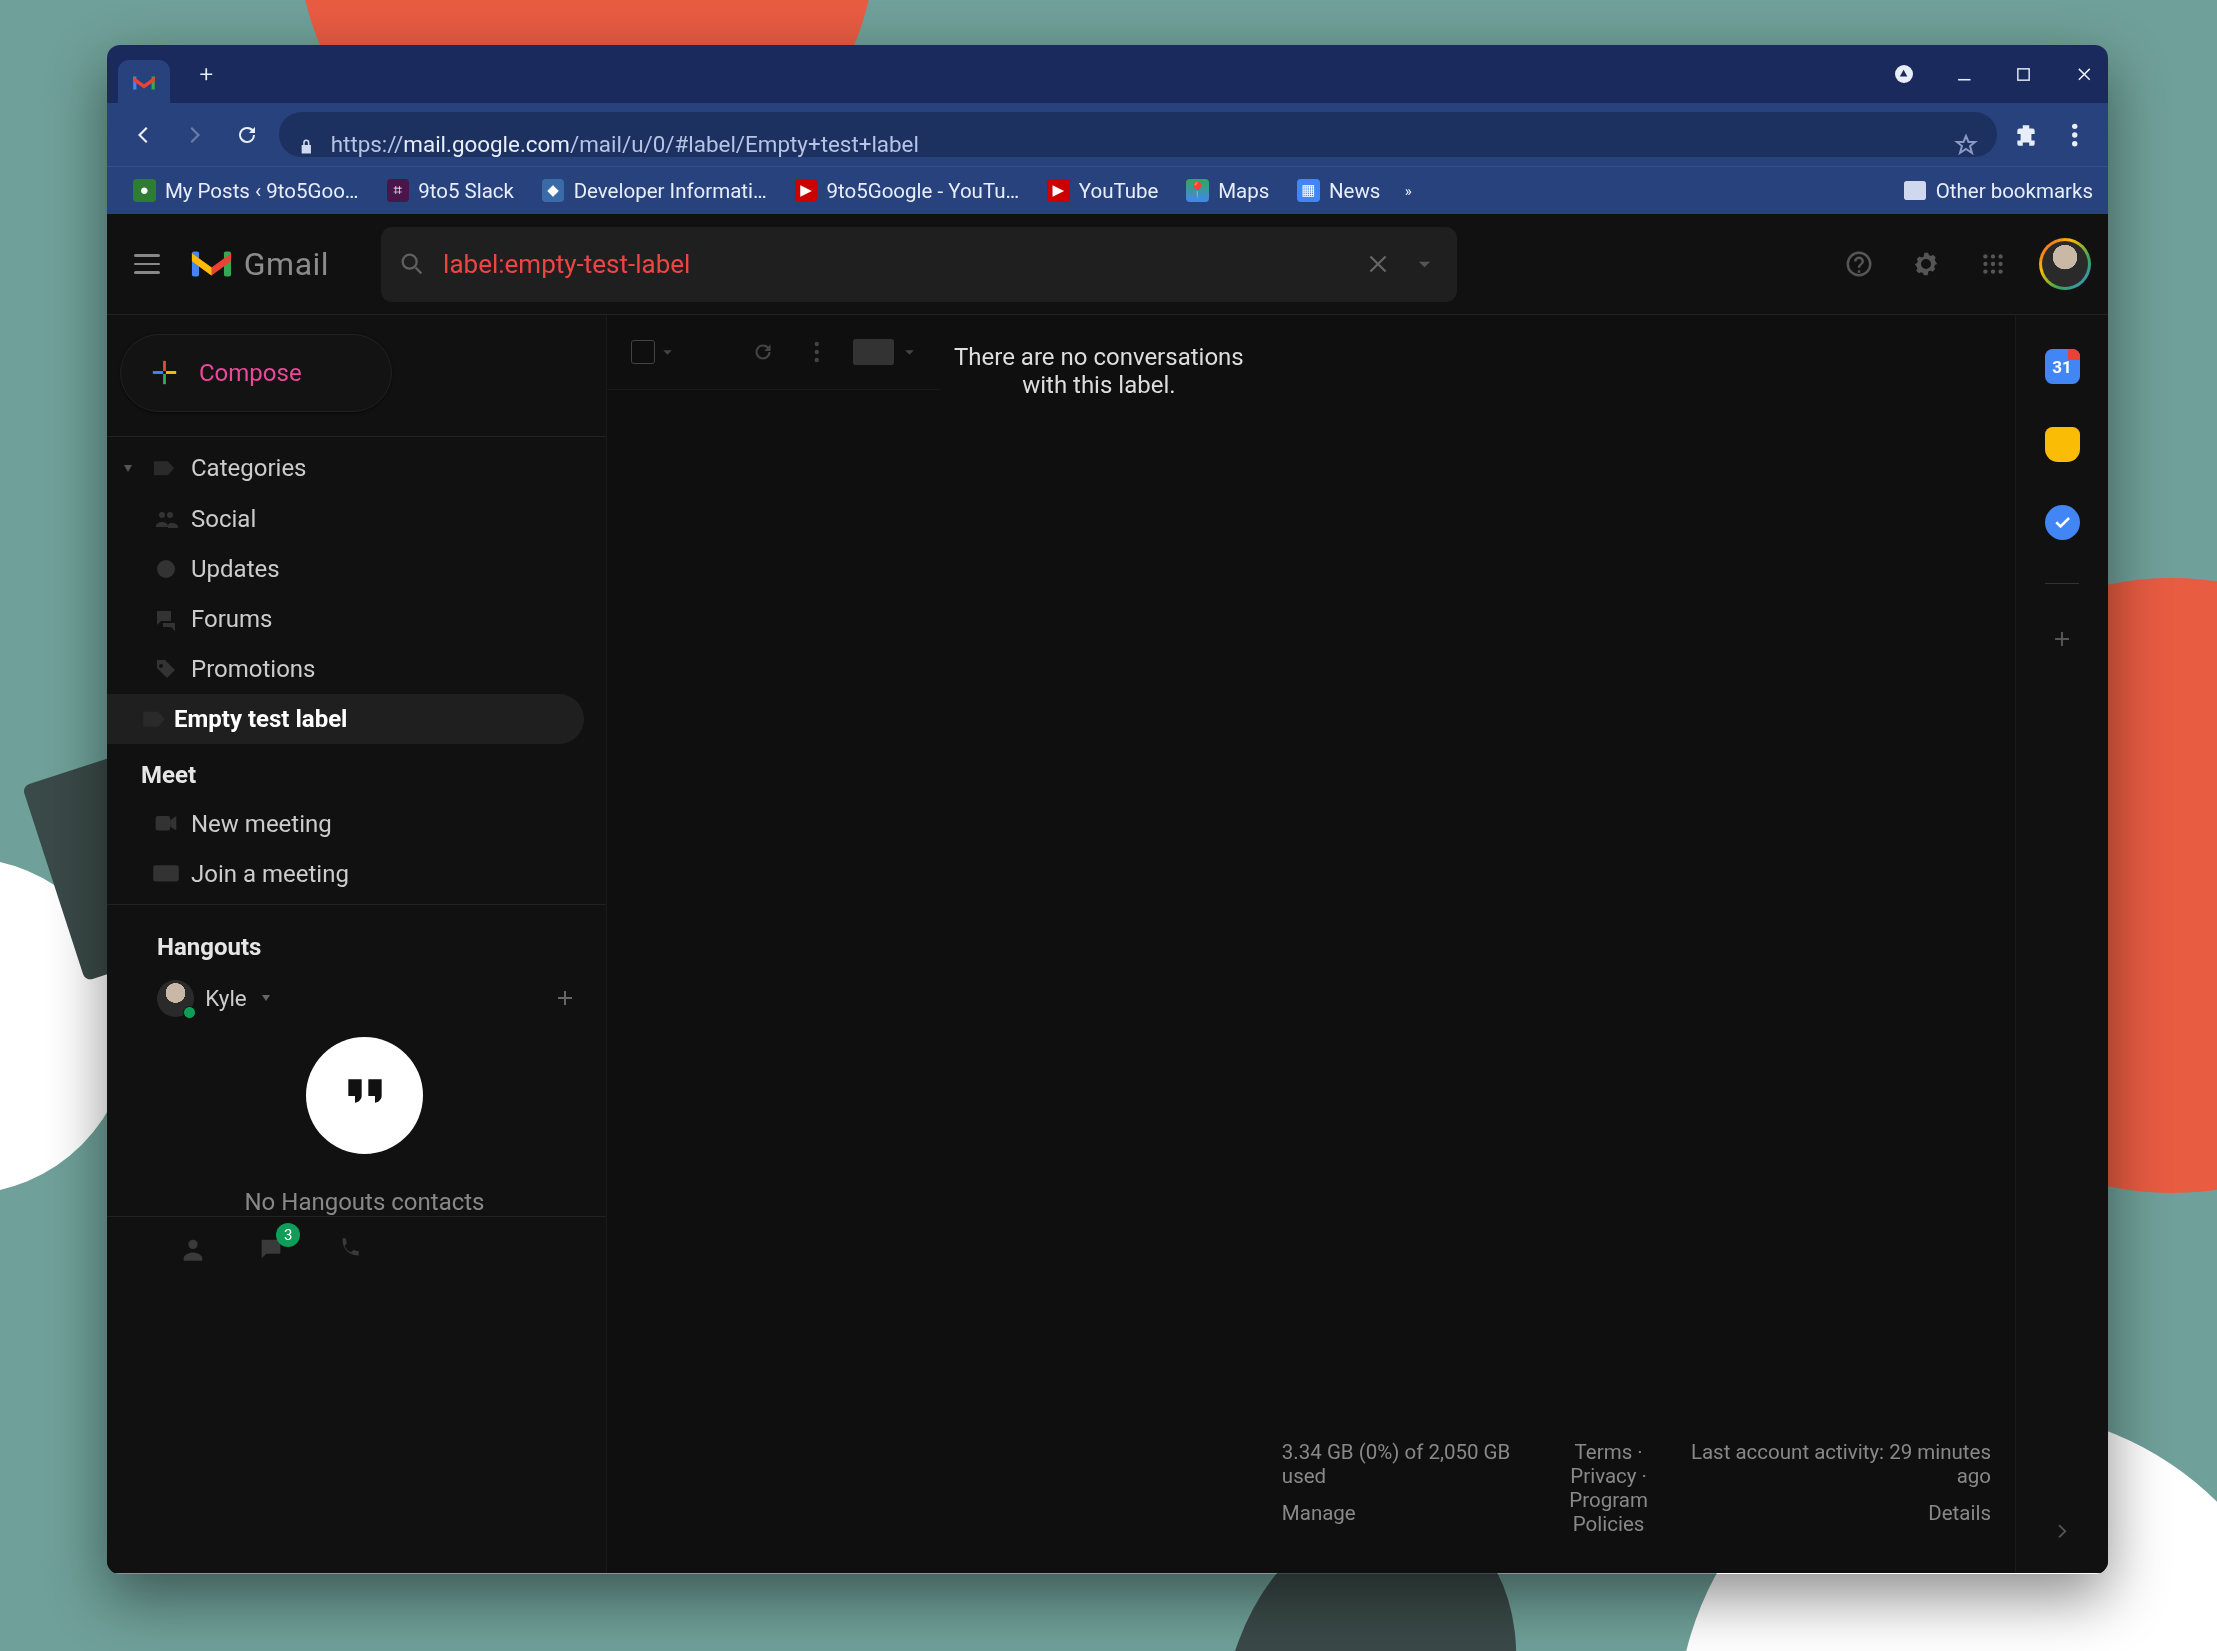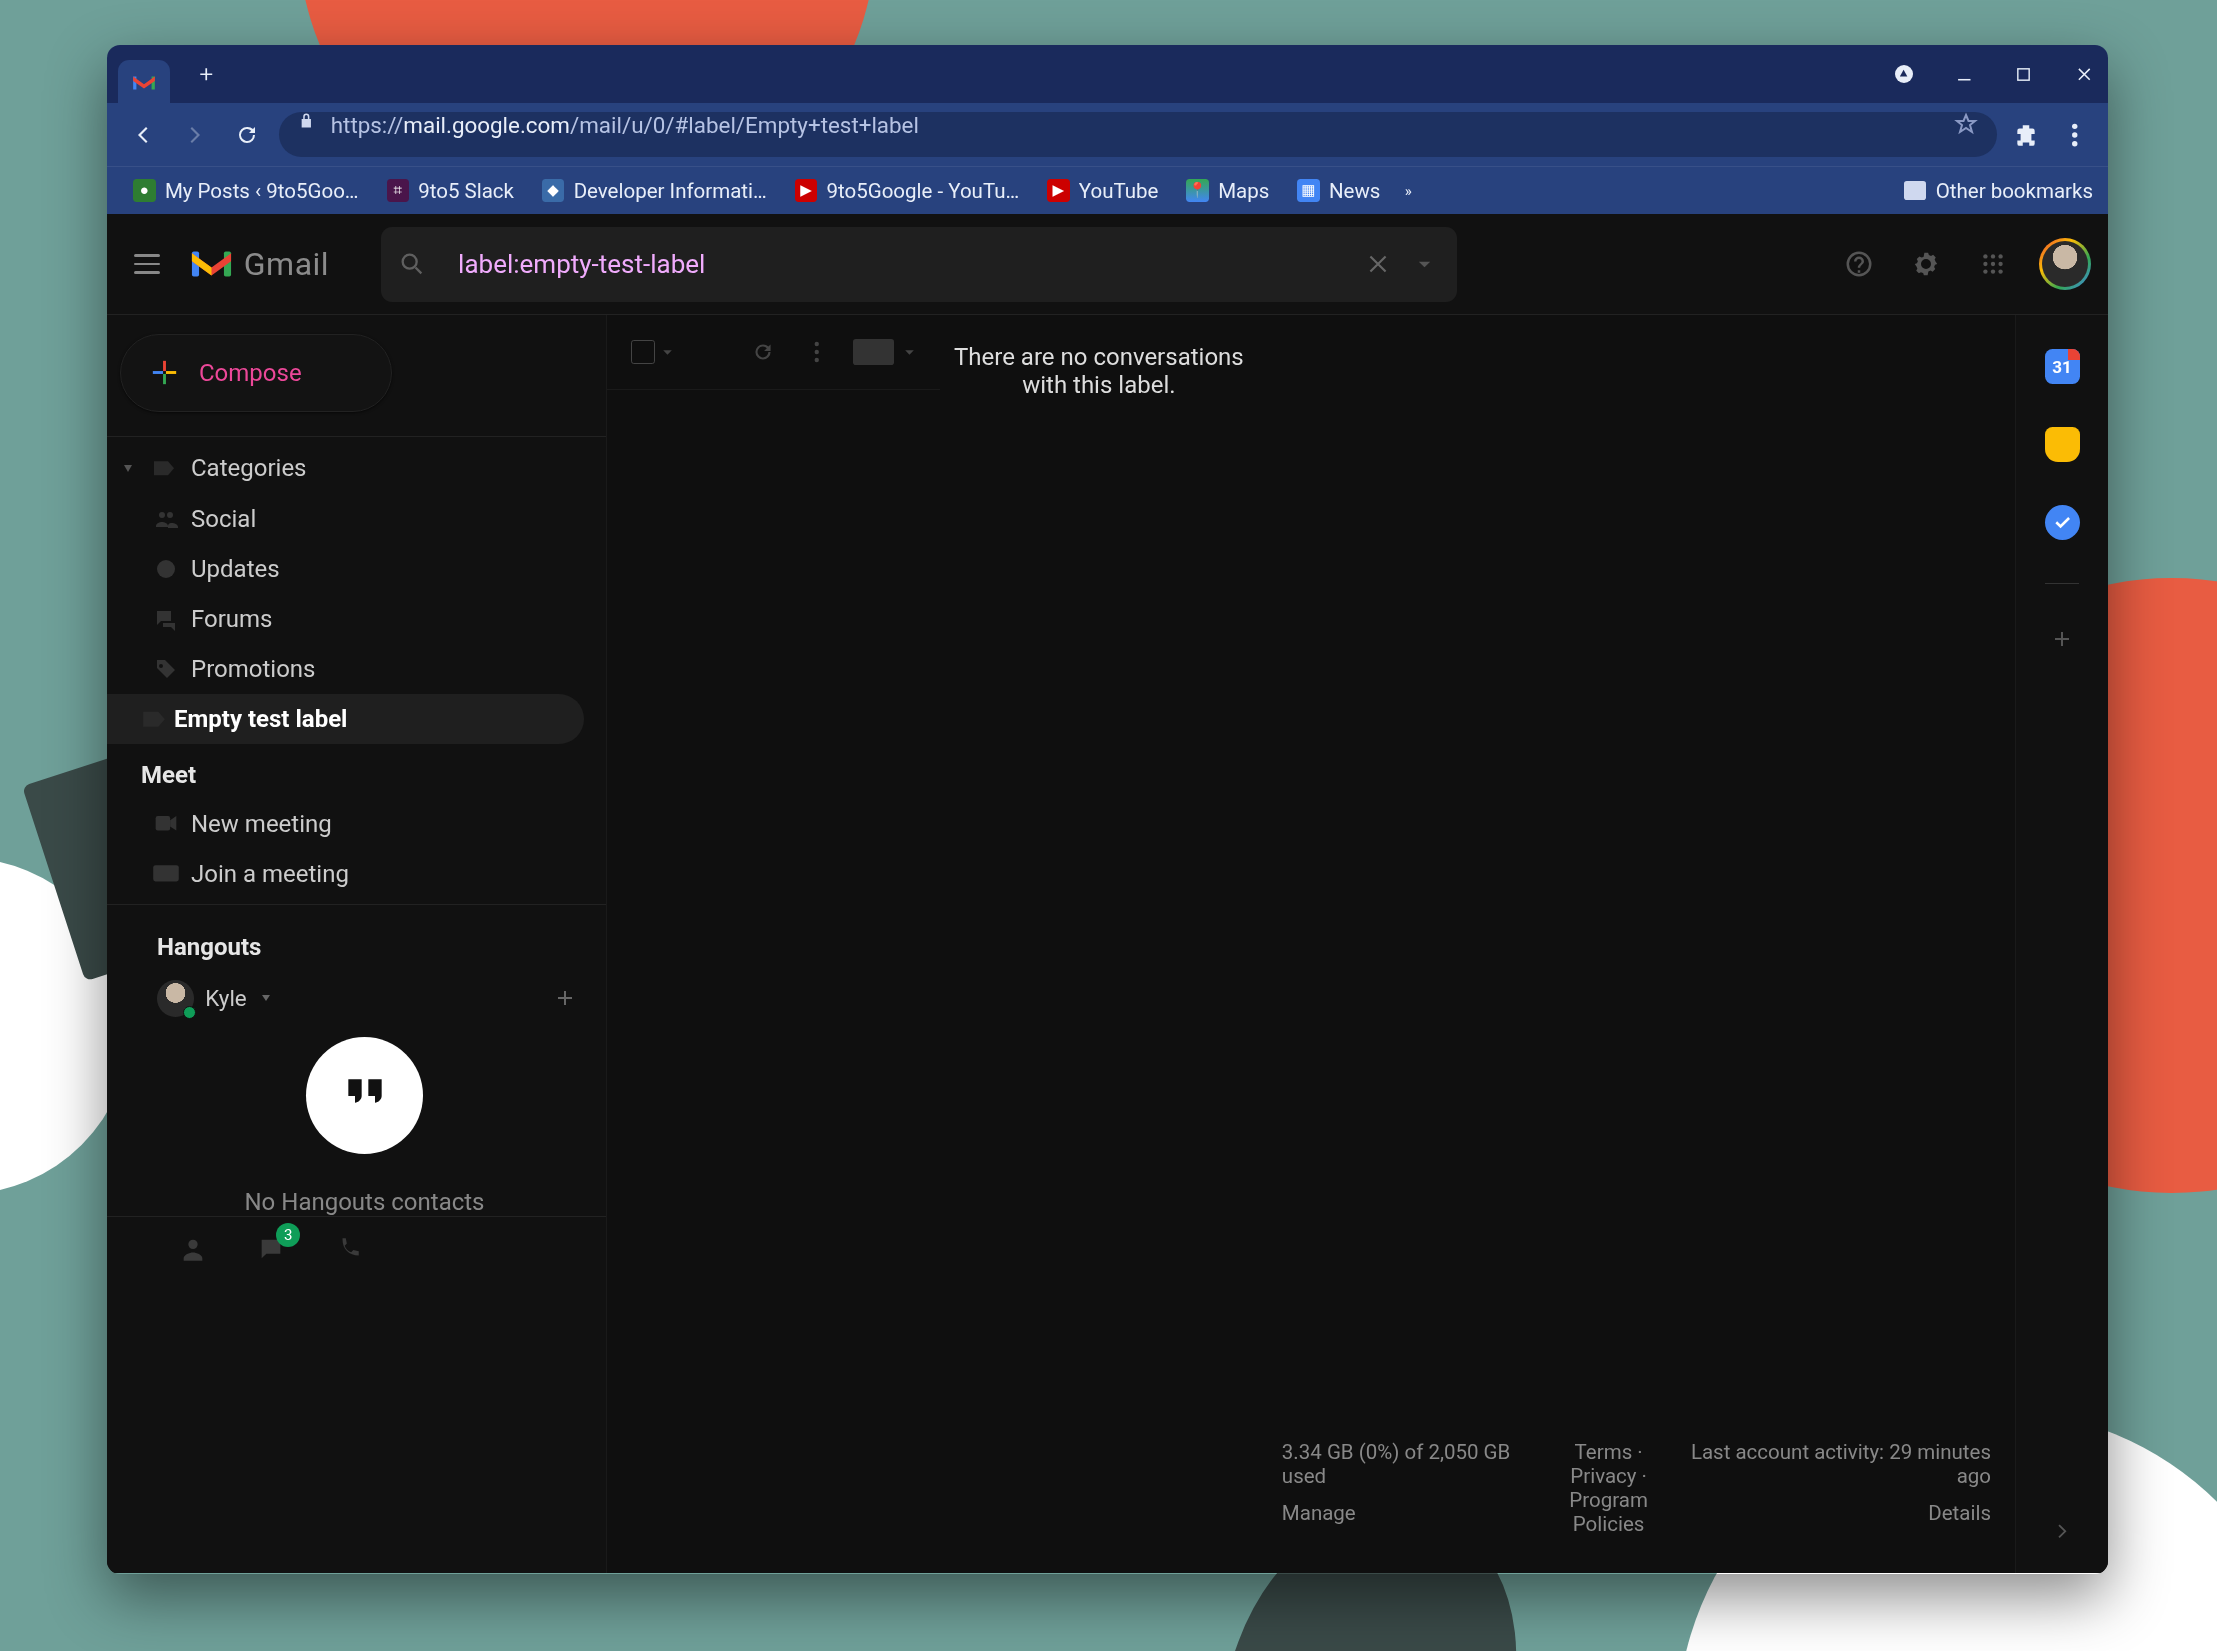--- a/index.html
+++ b/index.html
@@ -19,21 +19,21 @@
 .tab { width: 52px; height: 43px; background: #28427e; border-radius: 11.2px 11.2px 0 0; display: flex; align-items: center; justify-content: center; margin-top: 15px; }
 .gmail-favicon svg { width: 26px; height: 26px; }
 .new-tab-btn { width: 39px; height: 39px; display: flex; align-items: center; justify-content: center; color: #e8eef9; margin-left: 17px; cursor: pointer; }
 .window-controls { margin-left: auto; display: flex; align-items: center; gap: 34px; color: #e8eef9; }
 .wc-btn { width: 26px; height: 26px; display: flex; align-items: center; justify-content: center; cursor: pointer; }
 .wc-icon-circle { width:18.6px; height:18.6px; border-radius:50%; background:#e8eef9; display:flex; align-items:center; justify-content:center; }
 
 .url-bar { height: 63px; background: #28427e; display: flex; align-items: center; padding: 0 15px; gap: 11.2px; }
 .nav-btn { width: 41px; height: 41px; display: flex; align-items: center; justify-content: center; color: #e8eef9; border-radius: 50%; cursor: pointer; }
 .nav-btn.disabled { color: #6a7da8; }
-.url-input { flex: 1; height: 45px; background: #1d3161; border-radius: 22.4px; display: flex; align-items: flex-start; padding: 0 18.6px; color: #cfd8ef; font-size: 22.4px; gap: 15px; }
+.url-input { flex: 1; height: 45px; background: #1d3161; border-radius: 22.4px; display: flex; align-items: flex-end; padding: 0 18.6px; color: #cfd8ef; font-size: 22.4px; gap: 15px; }
 .url-text { color: #b6c3e4; }
 .url-text .host { color: #e8eef9; }
 .star-btn { margin-left: auto; color: #8a99c4; cursor: pointer; }
 .ext-btn { color: #e8eef9; cursor: pointer; display:flex; align-items:center; justify-content:center; width:37px; height:37px; }
 .chrome-menu { color: #e8eef9; cursor: pointer; width:37px; display:flex; align-items:center; justify-content:center; }
 
 .bookmark-bar { height: 48px; background: #28427e; display: flex; align-items: center; padding: 0 15px; gap: 5.6px; border-top: 0.9px solid rgba(255,255,255,.08); }
 .bm-item { display: flex; align-items: center; gap: 9.3px; color: #e8eef9; font-size: 20.5px; padding: 5.6px 11.2px; border-radius: 5.6px; cursor: pointer; white-space: nowrap; }
 .bm-icon { width: 22.4px; height: 22.4px; border-radius: 3.7px; display: inline-flex; align-items:center; justify-content:center; font-size:15px; }
 .bm-chevron { color:#e8eef9; margin: 0 7.5px; }
@@ -43,21 +43,21 @@
 
 .app { height: calc(100% - 170px); display: flex; flex-direction: column; background: #111; color: #e8e8e8; }
 .app-header { height: 101px; background: #111; display: flex; align-items: center; padding: 0 17px; gap: 15px; border-bottom: 0.9px solid #222; }
 .hamburger { width:45px; height:45px; display:flex; flex-direction:column; justify-content:center; align-items:center; gap:5.6px; cursor:pointer; }
 .hamburger span { width:26px; height:2.8px; background:#888; border-radius:1.9px; }
 .gmail-logo { display:flex; align-items:center; gap:11.2px; margin-left: 5.6px; margin-right: 37px;}
 .gmail-logo svg { width: 43px; height: 32px; }
 .gmail-text { font-size: 32px; color: #8b8b8b; letter-spacing: 0.5px; }
 .search-bar { flex: 0 0 1076px; height: 75px; background: #1f1f1f; border-radius: 11.2px; display: flex; align-items: center; padding: 0 17px; gap: 17px; }
 .search-bar .icon { color: #5f5f5f; }
-.search-bar input { flex: 1; background: transparent; border: none; outline: none; color: #f0abfc; font-size: 26px; margin-left: 15px; }
+.search-bar input { flex: 1; background: transparent; border: none; outline: none; color: #ef4444; font-size: 26px; }
 .search-clear { color:#666; cursor:pointer; }
 .search-options { color:#555; cursor:pointer; padding:0 7.5px; }
 .header-right { margin-left: auto; display: flex; align-items: center; gap: 26px; }
 .hdr-icon { width: 41px; height: 41px; color: #555; display:flex; align-items:center; justify-content:center; cursor:pointer; }
 .avatar { width: 52px; height: 52px; border-radius: 50%; background: linear-gradient(135deg,#ea4335,#fbbc05,#34a853,#4285f4); display:flex; align-items:center; justify-content:center; cursor:pointer; padding:2.8px; }
 .avatar-inner { width:100%; height:100%; border-radius:50%; background: radial-gradient(circle at 50% 35%, #c9b8a5 0 32%, #2a2a2a 33% 100%); }
 
 .body-row { flex: 1; display: flex; min-height: 0; }
 .sidebar { width: 500px; background: #111; display:flex; flex-direction:column; border-right: 0.9px solid #1a1a1a; }
 .compose { margin: 18.6px 0 18.6px 13px; width: 272px; height: 78px; border-radius: 39px; background: #131313; border: 0.9px solid #222; display:flex; align-items:center; gap:17px; padding:0 26px; cursor:pointer; box-shadow: 0 0.9px 2.8px rgba(0,0,0,.6); }

